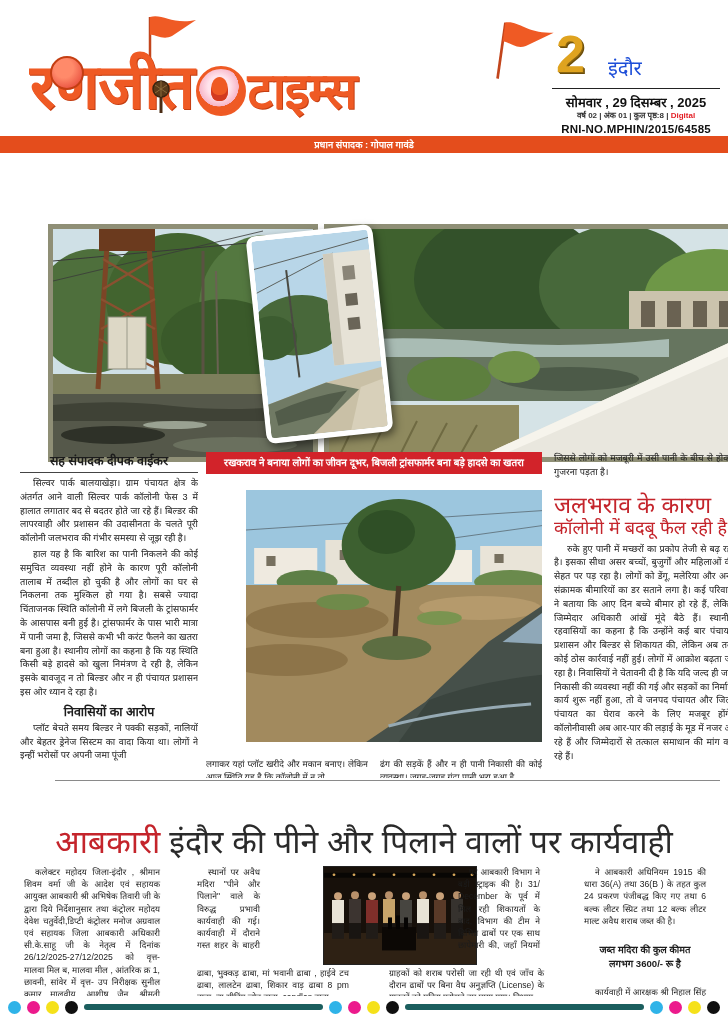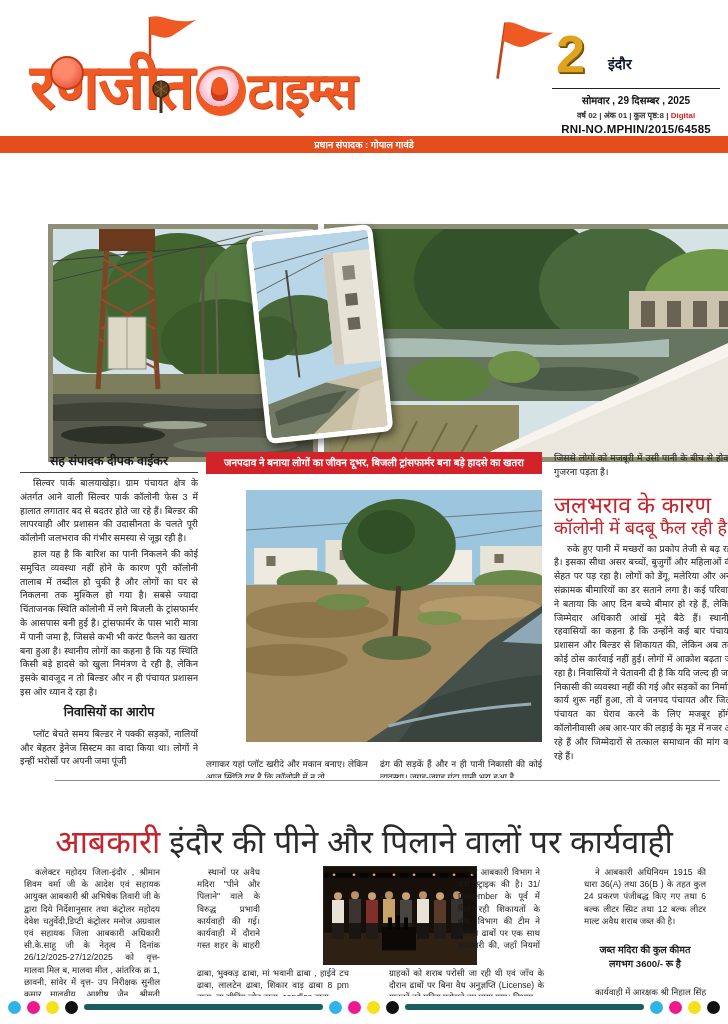--- a/index.html
+++ b/index.html
@@ -19,23 +19,23 @@
                background:#ef5a24;box-shadow:inset 0 -6px 0 #d23a20;}
   .r-circle{position:absolute;left:20px;top:22px;width:30px;height:30px;border-radius:50%;
             background:radial-gradient(circle at 40% 35%, #ff8a6a 0 35%, #e0392e 100%);border:2px solid #c43e12;}
   .mace{position:absolute;left:122px;top:46px;}
   .flag{position:absolute;}
   .flag-left{left:112px;top:-22px;}
   .flag-right{left:462px;top:-14px;transform:rotate(8deg);}
   .edition-block{position:absolute;left:548px;top:24px;width:176px;text-align:center;}
   .edition-number{position:absolute;left:8px;top:0px;font-size:52px;font-weight:800;color:#dfa31f;
                   text-shadow:1px 1px 0 #8a6510, 2px 2px 0 #6b4d0a;}
-  .city{position:absolute;left:60px;top:30px;font-size:14px;font-weight:700;color:#0f172a;}
+  .city{position:absolute;left:60px;top:30px;font-size:20px;font-weight:400;color:#1d4ed8;}
   .head-rule{position:absolute;left:4px;top:64px;width:168px;border-top:1.5px solid #222;}
-  .date-line{position:absolute;left:0;top:69px;width:176px;font-size:10px;font-weight:800;color:#111;}
+  .date-line{position:absolute;left:0;top:69px;width:176px;font-size:13px;font-weight:800;color:#111;}
   .issue-line{position:absolute;left:0;top:85px;width:176px;font-size:8px;font-weight:700;color:#333;}
   .issue-line .digital{color:#e31e24;}
   .rni-line{position:absolute;left:0;top:99px;width:176px;font-size:11.5px;font-weight:800;color:#111;letter-spacing:.2px;}
   .editor-strip{position:absolute;left:0;top:136px;width:728px;height:17px;background:#e44d1c;
                 color:#fff;font-size:9.5px;font-weight:700;text-align:center;line-height:17px;}
   
   .headline{position:absolute;left:4px;top:156px;width:720px;height:50px;text-align:center;
             font-size:31px;font-weight:800;color:#111;line-height:50px;white-space:nowrap;overflow:hidden;}
   .headline .red{color:#d2232a;}
   
@@ -48,21 +48,21 @@
   .photo-frame svg,.inset svg,.midphoto svg,.nightphoto svg{display:block;width:100%;height:100%;}
   
   .story{position:absolute;left:12px;top:452px;width:728px;height:326px;}
   .col{position:absolute;top:0;height:326px;overflow:hidden;text-align:justify;}
   .col p{margin:0 0 2px 0;font-size:9.2px;line-height:1.5;text-indent:13px;}
   .col-left{left:8px;width:178px;}
   .col-mid{left:194px;width:336px;}
   .col-right{left:542px;width:180px;}
   .byline{font-size:12.5px;font-weight:800;text-align:center;padding-bottom:3px;margin-bottom:4px;
           border-bottom:1.2px solid #444;}
-  .subhead{font-size:12.5px;font-weight:800;text-align:center;margin:3px 0 8px;}
+  .subhead{font-size:12.5px;font-weight:800;text-align:center;margin:3px 0 2px;}
   .banner{background:#d2232a;color:#fff;font-size:10px;font-weight:700;text-align:center;
           height:22px;line-height:22px;margin-bottom:6px;white-space:nowrap;overflow:hidden;}
   .midphoto{width:336px;height:252px;background:#cfe0e6;overflow:hidden;}
   .caption-row{display:flex;gap:12px;margin-top:12px;}
   .caption-row p{flex:1;font-size:8.8px;line-height:1.45;text-indent:0;margin:0;}
   .right-head{color:#c4242b;font-weight:400;margin:12px 0 3px;}
   .right-head .l1{display:block;font-size:23px;line-height:1.15;}
   .right-head .l2{display:block;font-size:18px;line-height:1.2;}
   
   .divider{position:absolute;left:55px;top:780px;width:665px;border-top:1px solid #8a8a8a;}
@@ -201,21 +201,21 @@
   <section class="story">
     <div class="col col-left">
       <div class="byline">सह संपादक दीपक वाईकर</div>
       <p>सिल्वर पार्क बालयाखेड़ा। ग्राम पंचायत क्षेत्र के अंतर्गत आने वाली सिल्वर पार्क कॉलोनी फेस 3 में हालात लगातार बद से बदतर होते जा रहे हैं। बिल्डर की लापरवाही और प्रशासन की उदासीनता के चलते पूरी कॉलोनी जलभराव की गंभीर समस्या से जूझ रही है।</p>
       <p>हाल यह है कि बारिश का पानी निकलने की कोई समुचित व्यवस्था नहीं होने के कारण पूरी कॉलोनी तालाब में तब्दील हो चुकी है और लोगों का घर से निकलना तक मुश्किल हो गया है। सबसे ज्यादा चिंताजनक स्थिति कॉलोनी में लगे बिजली के ट्रांसफार्मर के आसपास बनी हुई है। ट्रांसफार्मर के पास भारी मात्रा में पानी जमा है, जिससे कभी भी करंट फैलने का खतरा बना हुआ है। स्थानीय लोगों का कहना है कि यह स्थिति किसी बड़े हादसे को खुला निमंत्रण दे रही है, लेकिन इसके बावजूद न तो बिल्डर और न ही पंचायत प्रशासन इस ओर ध्यान दे रहा है।</p>
       <div class="subhead">निवासियों का आरोप</div>
       <p>प्लॉट बेचते समय बिल्डर ने पक्की सड़कों, नालियों और बेहतर ड्रेनेज सिस्टम का वादा किया था। लोगों ने इन्हीं भरोसों पर अपनी जमा पूंजी</p>
     </div>
 
     <div class="col col-mid">
-      <div class="banner">जनपदाव ने बनाया लोगों का जीवन दूभर, बिजली ट्रांसफार्मर बना बड़े हादसे का खतरा</div>
+      <div class="banner">रखकराव ने बनाया लोगों का जीवन दूभर, बिजली ट्रांसफार्मर बना बड़े हादसे का खतरा</div>
       <figure class="midphoto">
         <svg viewBox="0 0 330 252" preserveAspectRatio="none">
           <rect width="330" height="252" fill="#9cc6de"></rect>
           <path d="M0 40 L330 18 M120 60 L330 30" stroke="#5a6a72" stroke-width="0.8" fill="none"></path>
           <rect x="8" y="58" width="62" height="36" fill="#efeae0"></rect>
           <rect x="78" y="50" width="56" height="44" fill="#e7e2d6"></rect>
           <rect x="150" y="60" width="72" height="32" fill="#f2ede2"></rect>
           <rect x="230" y="56" width="62" height="36" fill="#e9e4d8"></rect>
           <rect x="296" y="62" width="34" height="28" fill="#ded8ca"></rect>
           <rect x="20" y="66" width="9" height="10" fill="#77705f"></rect>

